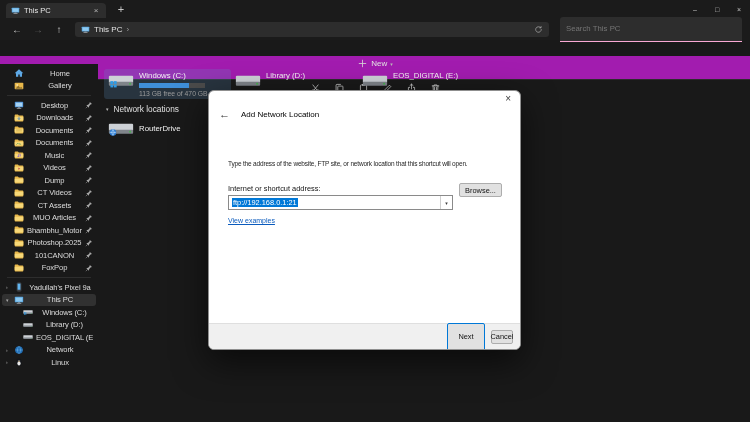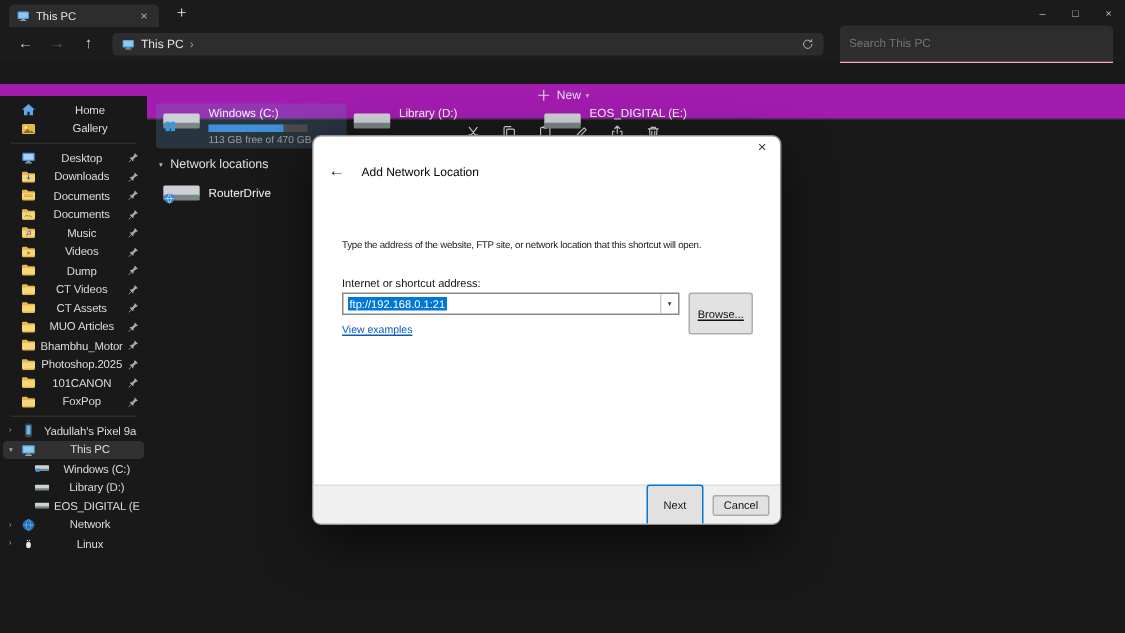--- a/index.html
+++ b/index.html
@@ -109,28 +109,28 @@
   .dlg-combo { position:absolute; top:104px; left:19px; width:225px; height:15px; background:#fff;
                border:1px solid #8a8a8a; display:flex; align-items:center; padding-left:3px;
                font-size:7.4px; }
   .combo-text { background:var(--accent,#0078d7); color:#fff; padding:0 1px; white-space:nowrap; }
   .combo-chev { margin-left:auto; align-self:stretch; width:12px; display:flex;
                 align-items:center; justify-content:center; border-left:1px solid #cfcfcf;
                 color:#3c3c3c; font-size:5px; }
   .btn { background:#e1e1e1; border:1px solid #adadad; border-radius:2px; color:#111;
          font-size:7.4px; display:flex; align-items:center; justify-content:center;
          white-space:nowrap; }
-  .dlg-browse { position:absolute; top:104px; left:250px; width:43px; height:28px;text-decoration:underline; }
+  .dlg-browse { position:absolute; top:92px; left:250px; width:43px; height:14px; }
   .dlg-link { position:absolute; top:126px; left:19px; font-size:7px;
               color:var(--link,#0b5bbd); text-decoration:underline; white-space:nowrap; }
   .dlg-footer { position:absolute; left:0; right:0; bottom:0; height:26px; background:#f0f0f0;
                 border-top:1px solid #dfdfdf; display:flex; align-items:center;
                 justify-content:flex-end; gap:6px; padding-right:7px; }
   .dlg-next { width:38px; height:28px; border:1px solid var(--accent,#0078d7); }
-  .dlg-cancel { width:38px; height:14px; }
+  .dlg-cancel { width:22px; height:14px; }
 </style>
 </head>
 <body>
 
 <div class="app">
 
   <div class="titlebar">
     <div class="tab">
       <span class="tab-icon">
           <svg viewBox="0 0 12 12">

